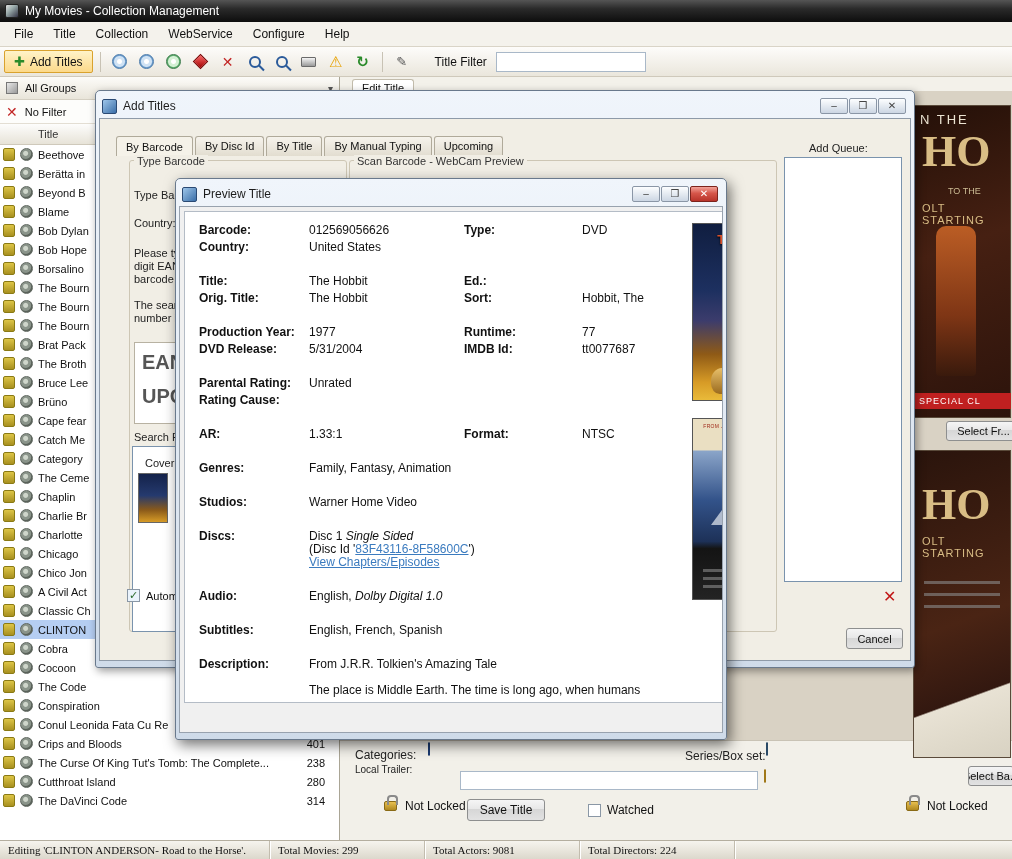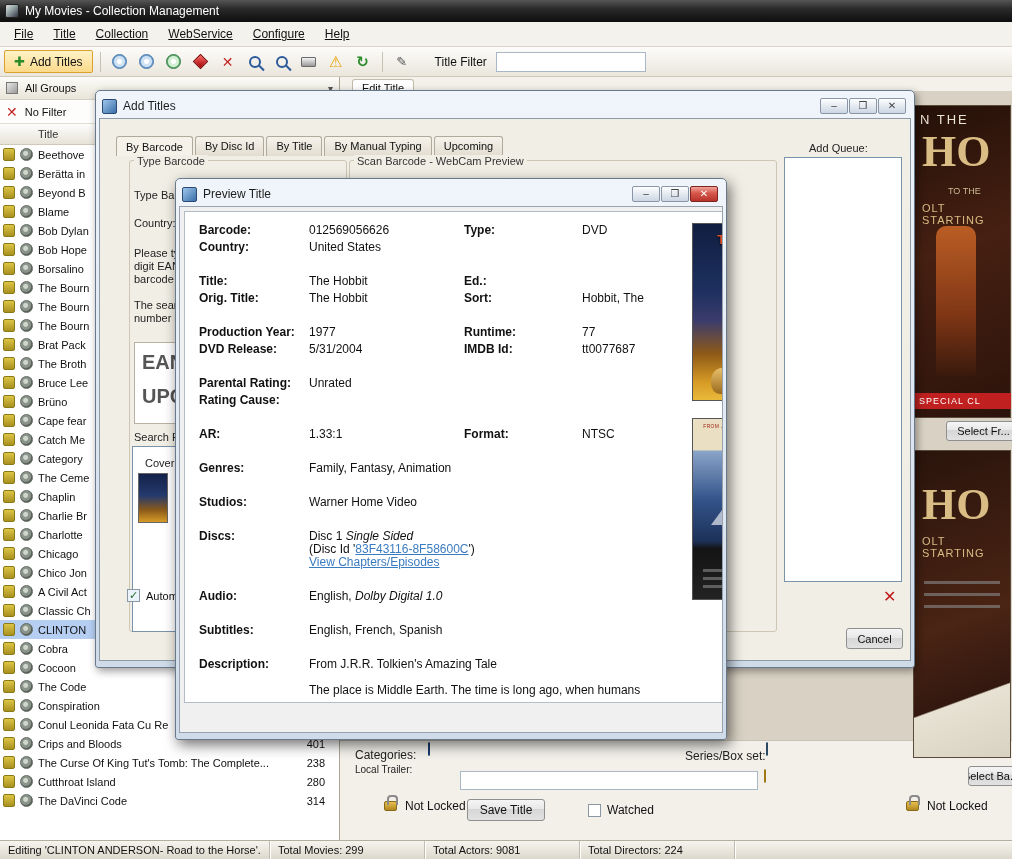--- a/index.html
+++ b/index.html
@@ -8,21 +8,21 @@
   .abs { position:absolute; }
 
   
   .titlebar { position:absolute; left:0; top:0; width:1012px; height:22px;
     background:linear-gradient(180deg,#555 0%,#2a2a2a 40%,#0d0d0d 100%);
     color:#fff; display:flex; align-items:center; gap:6px; padding-left:5px; font-size:12px; }
   .app-icon { width:14px; height:14px; border-radius:2px;
     background:linear-gradient(135deg,#e0e0e0 0%,#9aa 40%,#334 100%); border:1px solid #222; }
   .menubar { position:absolute; left:0; top:22px; width:1012px; height:25px;
     background:#f4f2ec; border-bottom:1px solid #d9d4c7; display:flex; align-items:center; padding-left:4px; font-size:12px; }
-  .menu-item { padding:4px 10px;text-decoration:underline; }
+  .menu-item { padding:4px 10px; }
 
   .toolbar { position:absolute; left:0; top:47px; width:1012px; height:30px;
     background:linear-gradient(180deg,#fdfcfa,#eae6dc); border-bottom:1px solid #cfc9bb;
     display:flex; align-items:center; gap:3px; padding-left:4px; }
   .add-titles-btn { display:flex; align-items:center; gap:5px; padding:3px 9px; font-size:12px;
     background:linear-gradient(180deg,#fff3c8,#fcd98a); border:1px solid #d9a22e; border-radius:2px; }
   .tb-btn { width:24px; height:24px; display:flex; align-items:center; justify-content:center; border-radius:2px; }
   .tb-sep { width:1px; height:20px; background:#c8c2b4; margin:0 4px; }
   .ic-add { color:#2a8a2a; font-size:13px; font-weight:bold; }
   .ic-disc { width:15px; height:15px; border-radius:50%; border:1px solid #4a7aaa;
@@ -132,21 +132,21 @@
   .p2-title { position:absolute; top:13px; left:0; right:0; text-align:center; color:#8a1a10; font-weight:bold; font-size:11px; }
   .p2-mtn { position:absolute; left:18px; top:68px; width:0; height:0; border-left:28px solid transparent; border-right:28px solid transparent; border-bottom:38px solid #e8ecf2; opacity:.7; }
   .p2-line { position:absolute; left:10px; right:10px; height:3px; background:#8a8a8a; opacity:.6; }
   .sb-track { position:absolute; background:#f0f0f0; border:1px solid #d4d4d4; }
   .sb-btn { position:absolute; left:0; width:16px; height:16px; background:linear-gradient(180deg,#fdfdfd,#e2e2e2); border:1px solid #b4b4b4;
     display:flex; align-items:center; justify-content:center; font-size:8px; color:#555; border-radius:2px; }
   .sb-thumb { position:absolute; left:1px; width:14px; background:linear-gradient(90deg,#ececec,#cfcfcf); border:1px solid #a2a2a2; border-radius:2px; }
 
   
   .statusbar { position:absolute; left:0; top:840px; width:1012px; height:19px;
-    background:linear-gradient(180deg,#f6f4ee,#dcd8cc); border-top:1px solid #b4ae9f; display:flex; font-size:11px; }
+    background:linear-gradient(180deg,#f6f4ee,#dcd8cc); border-top:1px solid #b4ae9f; display:flex; font-size:11px;font-family:Liberation Serif, serif; }
   .sb-seg { display:flex; align-items:center; padding:0 8px; border-right:1px solid #c2bcae; box-shadow:1px 0 0 #fff; white-space:nowrap; overflow:hidden; }
 </style>
 </head>
 <body>
 
 <div class="screen">
 
   <div class="titlebar">
     <span class="app-icon"></span>
     <span>My Movies - Collection Management</span>

